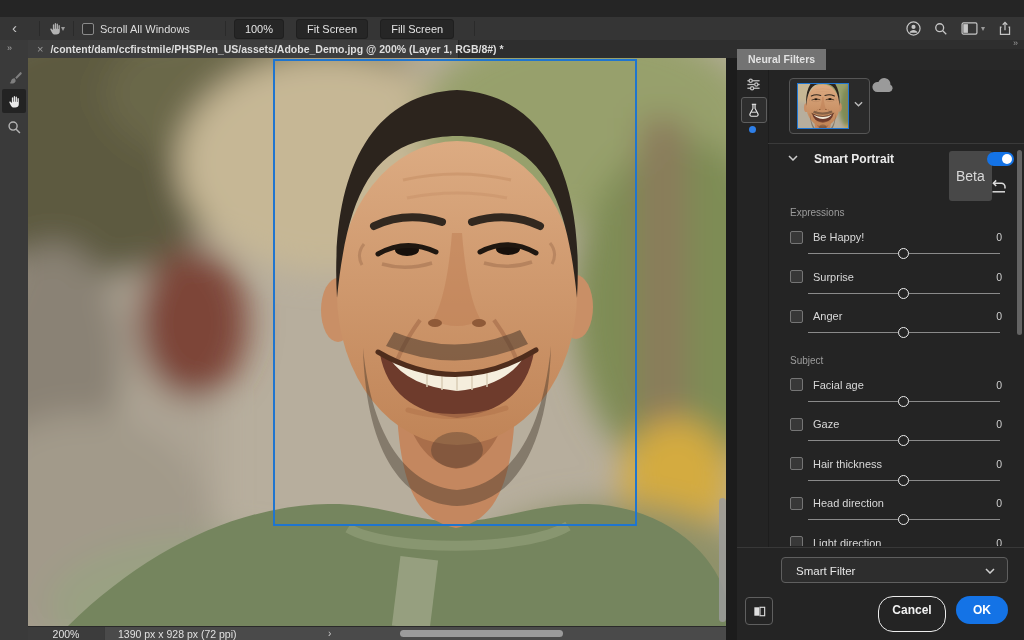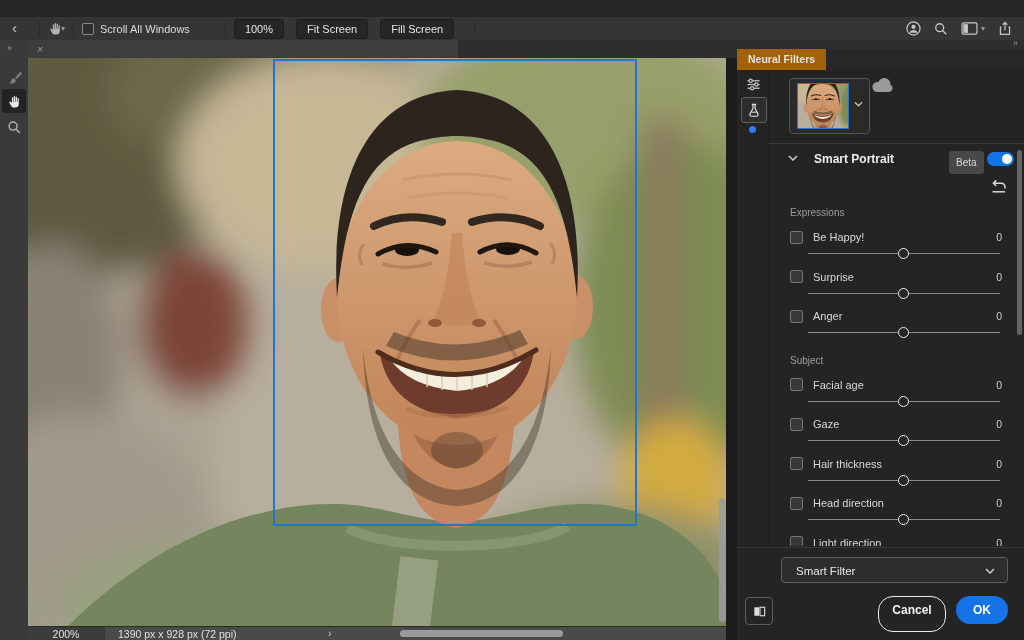--- a/index.html
+++ b/index.html
@@ -44,39 +44,39 @@
   .zoom-seg{position:absolute;left:0;top:0;width:76px;height:14px;background:#3c3c3c;color:#e2e2e2;
             font-size:10.5px;line-height:14px;text-align:center;border-right:1px solid #3a3a3a;}
   .dim-text{position:absolute;left:90px;top:0;font-size:10.5px;line-height:14px;color:#e0e0e0;}
   .dim-ch{position:absolute;left:300px;top:0;font-size:10px;line-height:14px;color:#cccccc;}
   .hscroll{position:absolute;left:372px;top:3px;width:163px;height:7px;background:#9b9b9b;border-radius:3.5px;}
   
   .panel{left:737px;top:40px;width:287px;height:600px;background:#242424;}
   .panel-top{position:absolute;left:0;top:0;width:287px;height:9px;background:#2e2e2e;}
   .panel-dblch{position:absolute;right:7px;top:-2px;color:#9a9a9a;font-size:9px;letter-spacing:-1px;}
   .panel-tabs{position:absolute;left:0;top:9px;width:287px;height:21px;background:#282828;}
-  .panel-tab{position:absolute;left:0;top:0;height:21px;padding:0 11px;background:#a16207;
+  .panel-tab{position:absolute;left:0;top:0;height:21px;padding:0 11px;background:#737373;
              color:#e2e2e2;font-size:10.5px;font-weight:bold;line-height:21px;}
   .panel-body{position:absolute;left:0;top:30px;width:287px;height:570px;background:#242424;}
   .icon-strip-divider{position:absolute;left:31px;top:0;width:1px;height:478px;background:#1d1d1d;}
   .strip-icon{position:absolute;left:4px;width:24px;height:24px;display:flex;align-items:center;justify-content:center;color:#c0c0c0;}
   .strip-flask{border:1px solid #5e5e5e;background:#2e2e2e;border-radius:3px;color:#ececec;}
   .blue-dot{position:absolute;left:12px;top:56px;width:7px;height:7px;border-radius:50%;background:#2e7fe8;}
   .thumb-card{position:absolute;left:52px;top:8px;width:79px;height:54px;border:1px solid #555;
               border-radius:4px;background:#2a2a2a;}
   .thumb-img{position:absolute;left:7px;top:4px;width:50px;height:44px;border:1.5px solid #2077d4;overflow:hidden;background:#b7ae9d;}
   .thumb-ch{position:absolute;right:6px;top:22px;color:#bdbdbd;}
   .cloud-icon{position:absolute;left:134px;top:8px;color:#9a9a9a;}
   .cloud-note{position:absolute;left:137px;top:30px;width:145px;font-size:10px;font-style:italic;
               color:#b5b5b5;line-height:14px;}
   .divider-h{position:absolute;background:#3a3a3a;height:1px;}
   .sp-chevron{position:absolute;left:51px;top:85px;color:#cccccc;}
   .sp-title{position:absolute;left:65px;top:82px;font-size:12px;font-weight:bold;color:#ececec;margin-left:12px;}
   .beta-badge{position:absolute;left:212px;top:81px;background:#484848;border-radius:3px;
-              color:#d8d8d8;font-size:10px;padding:6px 7px;}
+              color:#d8d8d8;font-size:14px;padding:17px 7px;}
   .toggle{position:absolute;left:250px;top:82px;width:27px;height:14px;border-radius:7px;background:#1473e6;}
   .toggle-knob{position:absolute;right:2px;top:2px;width:10px;height:10px;border-radius:50%;background:#fff;}
   .reset-icon{position:absolute;left:252px;top:108px;color:#dcdcdc;}
   .nf-scroll{position:absolute;left:53px;top:130px;width:212px;height:346px;overflow:hidden;}
   .nf-section-title{font-size:10px;color:#9c9c9c;margin:7px 0 11px;}
   .nf-row{position:relative;height:39.5px;}
   .nf-row-top{display:flex;align-items:center;height:16px;}
   .nf-check{width:11px;height:11px;border:1px solid #757575;border-radius:2px;background:#383838;margin-right:10px;flex:none;}
   .nf-label{font-size:11px;color:#d8d8d8;flex:1;}
   .nf-val{font-size:10.5px;color:#cfcfcf;}
@@ -152,20 +152,21 @@
             <path d="M5.4 4.2 8 1.6 l2.6 2.6" fill="none" stroke="currentColor" stroke-width="1.4"></path>
           </svg>
       </span>
     </div>
   </div>
 
   <div class="abs tabbar">
     <span class="tab-leftcol">»</span>
     <div class="doc-tab">
       <span class="doc-close">×</span>
+      <span class="doc-title">/content/dam/ccfirstmile/PHSP/en_US/assets/Adobe_Demo.jpg @ 200% (Layer 1, RGB/8#) *</span>
     </div>
   </div>
 
   <div class="abs toolstrip">
     <span class="tool" style="top:8px;color:#7f7f7f;">
       <svg width="16" height="16" viewBox="0 0 16 16">
           <path fill="currentColor" d="M14.2 2.2 9.3 7.6l1.3 1.3 5-4.9c.6-.6-.7-2.4-1.4-1.8zM8.6 8.3C7 8.2 5.4 9 4.9 11.4c-.2.9-.6 1.3-1.3 1.6 1.9 1 4.4.7 5.5-.7.8-1 .8-2.3-.5-4z"></path>
         </svg>
     </span>
     <span class="tool sel" style="top:31px;">

